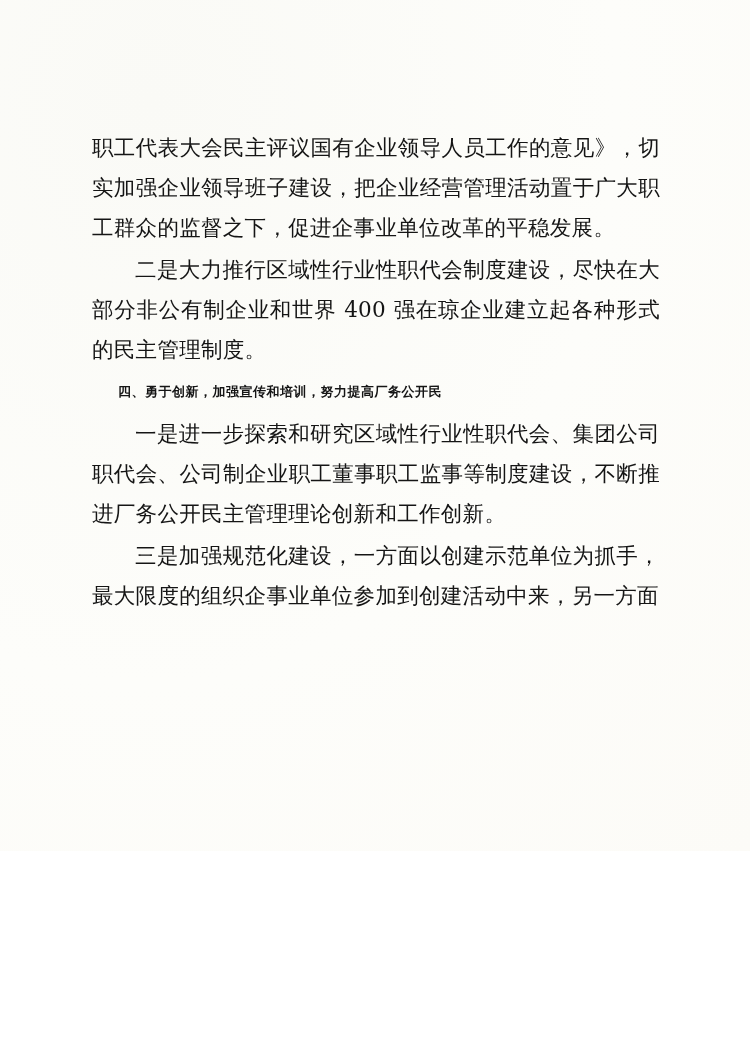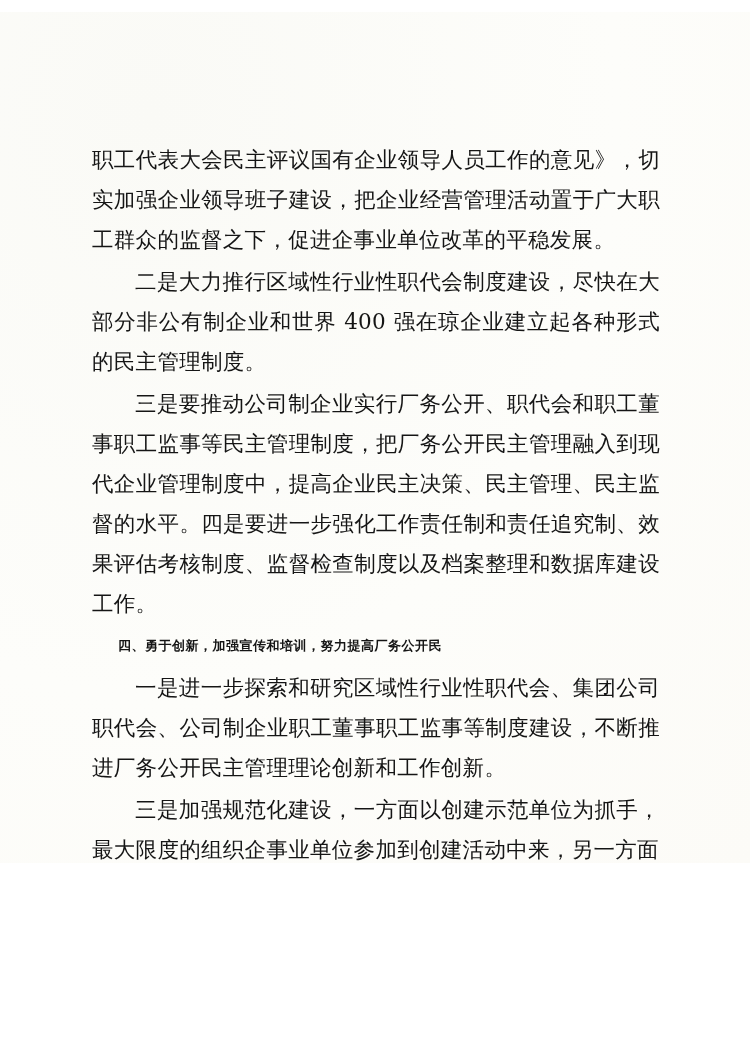--- a/index.html
+++ b/index.html
@@ -9,21 +9,21 @@
   }
   body {
     width: 750px;
     height: 1051px;
     position: relative;
     font-family: "DejaVu Serif", "Liberation Serif", serif;
     color: #1c1c1c;
   }
   .page {
     position: absolute;
-    top: 12px; left: 0;
+    top: 0; left: 0;
     width: 750px;
     height: 851px;
     background: #ef4444;
     overflow: hidden;
   }
   
   .paper-tint {
     position: absolute;
     inset: 0;
     background:
@@ -72,20 +72,19 @@
 </style>
 </head>
 <body>
 
 <div class="page">
   <div class="paper-tint"></div>
 
   <div class="content">
     <p class="body">职工代表大会民主评议国有企业领导人员工作的意见》，切实加强企业领导班子建设，把企业经营管理活动置于广大职工群众的监督之下，促进企事业单位改革的平稳发展。</p>
     <p class="indent">二是大力推行区域性行业性职代会制度建设，尽快在大部分非公有制企业和世界 400 强在琼企业建立起各种形式的民主管理制度。</p>
-    <p class="indent">三是要推动公司制企业实行厂务公开、职代会和职工董事职工监事等民主管理制度，把厂务公开民主管理融入到现代企业管理制度中，提高企业民主决策、民主管理、民主监督的水平。四是要进一步强化工作责任制和责任追究制、效果评估考核制度、监督检查制度以及档案整理和数据库建设工作。</p>
     <p class="heading">四、勇于创新，加强宣传和培训，努力提高厂务公开民</p>
     <p class="indent">一是进一步探索和研究区域性行业性职代会、集团公司职代会、公司制企业职工董事职工监事等制度建设，不断推进厂务公开民主管理理论创新和工作创新。</p>
     <p class="indent">三是加强规范化建设，一方面以创建示范单位为抓手，最大限度的组织企事业单位参加到创建活动中来，另一方面</p>
   </div>
 
   <div class="footer">- 4 -</div>
 </div>
 
 </body></html>

